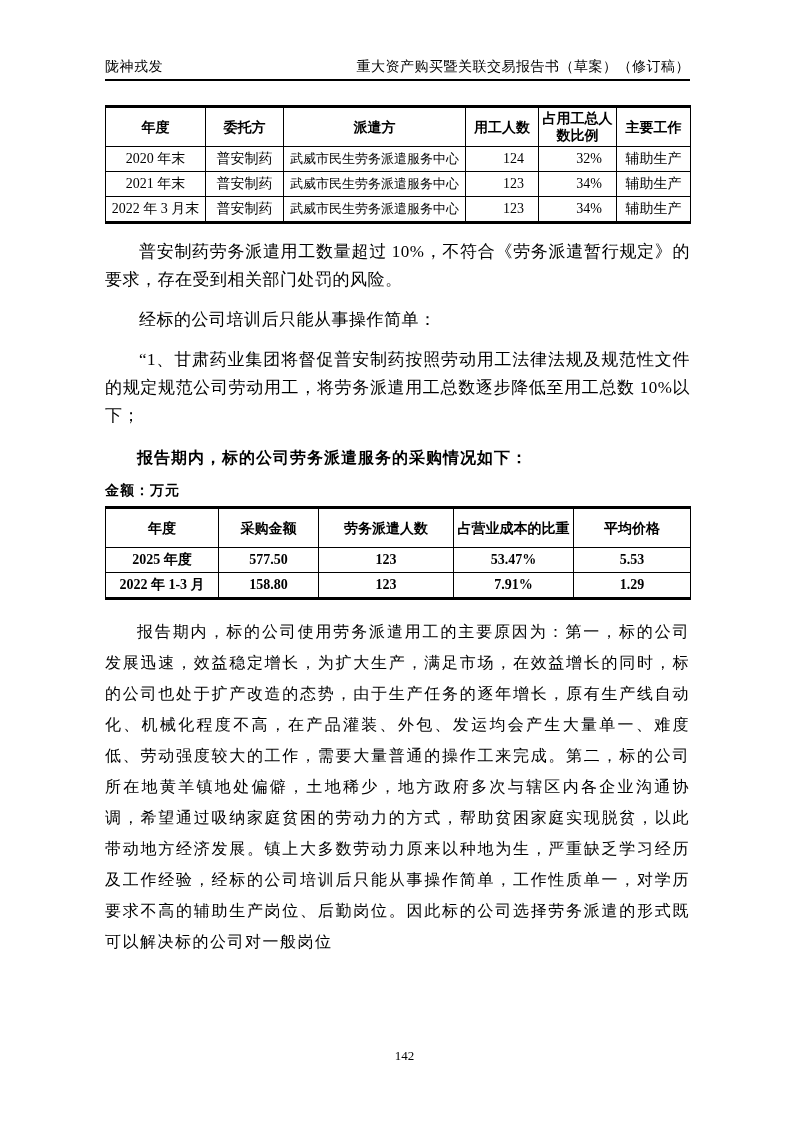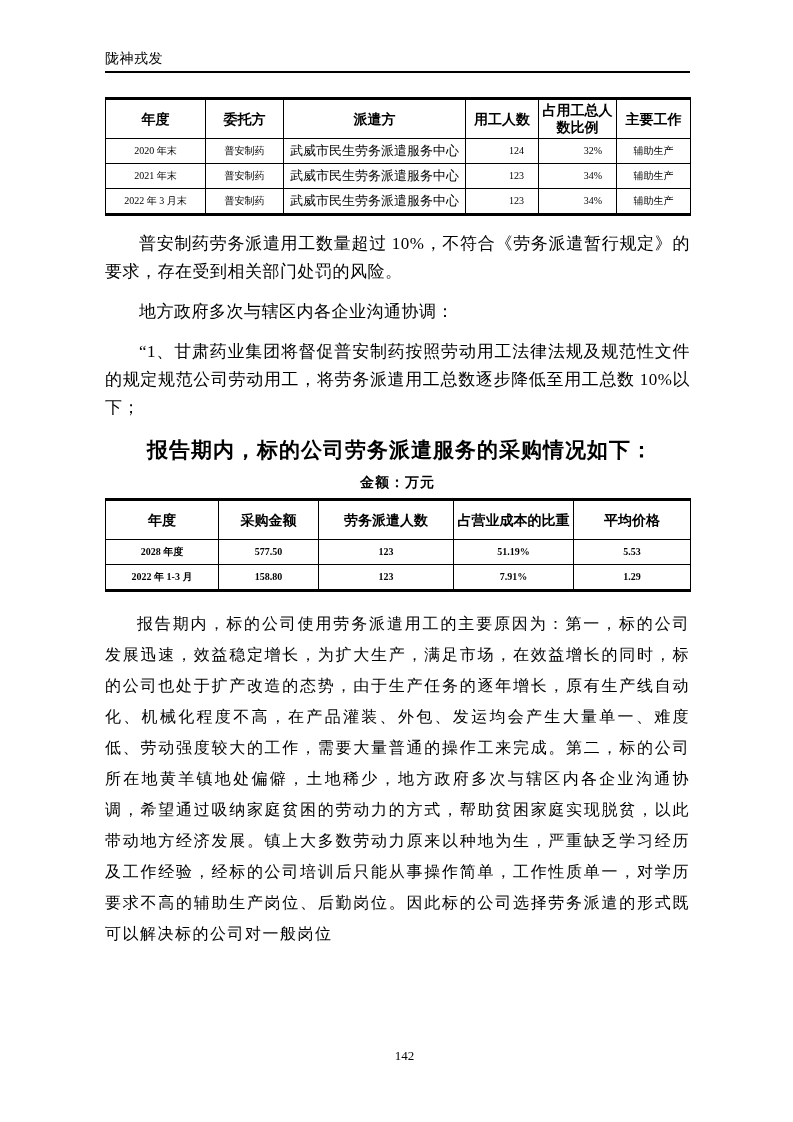--- a/index.html
+++ b/index.html
@@ -1,54 +1,55 @@
 <!DOCTYPE html>
 <html><head>
 <meta charset="utf-8">
 <style>
   html,body{margin:0;padding:0;background:#fff;}
   body{width:793px;height:1122px;font-family:"Liberation Serif","DejaVu Serif",serif;color:#000;}
   .page{position:relative;width:793px;height:1122px;overflow:hidden;background:#fff;}
-  .content{margin:0 103px 0 105px;width:585px;}
+  .content{margin:8px 103px 0 105px;width:585px;}
 
   
   .header{display:flex;justify-content:space-between;align-items:flex-end;
           padding-top:50px;padding-bottom:3px;border-bottom:2px solid #000;
           font-size:14px;letter-spacing:.5px;}
 
   
   .doc-table{width:100%;border-collapse:collapse;table-layout:fixed;
              border-top:3px solid #000;border-bottom:3px solid #000;margin-top:24px;}
   .doc-table th,.doc-table td{border:1px solid #000;overflow:hidden;}
   .doc-table th{font-weight:bold;text-align:center;font-size:14px;line-height:17px;padding:2px 2px;height:34px;vertical-align:middle;}
-  .doc-table td{font-size:10px;height:24px;line-height:24px;padding:0 2px;text-align:center;vertical-align:middle;}
+  .doc-table td{font-size:14px;height:24px;line-height:24px;padding:0 2px;text-align:center;vertical-align:middle;}
   .t1 td.ar{text-align:right;padding-right:14px;}
   .t1 td.sm{font-size:13px;white-space:nowrap;}
   .t2{margin-top:4px;}
   .t2 th,.t2 td{font-weight:bold;}
 
   
   .para{font-size:17px;line-height:28px;letter-spacing:.5px;text-align:justify;
         text-indent:2em;margin:12px 0;}
   .para.first{margin-top:14px;}
-  .caption{font-size:21px;font-weight:bold;letter-spacing:1px;text-indent:2em;margin:14px 0 0 0;line-height:28px;}
-  .unit{font-size:14px;font-weight:bold;text-align:center;margin-top:8px;line-height:22px;letter-spacing:1px;}
+  .caption{font-size:16px;font-weight:bold;letter-spacing:1px;text-indent:2em;margin:14px 0 0 0;line-height:28px;}
+  .unit{font-size:14px;font-weight:bold;text-align:left;margin-top:8px;line-height:22px;letter-spacing:1px;}
   .kaiti{font-size:16px;font-weight:normal;line-height:31px;letter-spacing:1.5px;
          text-align:justify;text-indent:2em;margin-top:16px;}
 
   .footer{position:absolute;bottom:58px;left:8px;width:100%;text-align:center;font-size:13px;}
 </style>
 </head>
 <body>
 
 <div class="page">
   <div class="content">
 
     <div class="header">
       <span>陇神戎发</span>
+      <span>重大资产购买暨关联交易报告书（草案）（修订稿）</span>
     </div>
 
     <table class="doc-table t1">
       <colgroup>
         <col style="width:100px">
           <col style="width:78px">
           <col style="width:182px">
         <col style="width:73px">
           <col style="width:78px">
           <col style="width:74px">
@@ -85,21 +86,21 @@
           <td>普安制药</td>
           <td class="sm">武威市民生劳务派遣服务中心</td>
           <td class="ar">123</td>
           <td class="ar">34%</td>
           <td>辅助生产</td>
         </tr>
       </tbody>
     </table>
 
     <p class="para first">普安制药劳务派遣用工数量超过 10%，不符合《劳务派遣暂行规定》的要求，存在受到相关部门处罚的风险。</p>
-    <p class="para">地方政府多次与辖区内各企业沟通协调：</p>
+    <p class="para">经标的公司培训后只能从事操作简单：</p>
     <p class="para">“1、甘肃药业集团将督促普安制药按照劳动用工法律法规及规范性文件的规定规范公司劳动用工，将劳务派遣用工总数逐步降低至用工总数 10%以下；</p>
 
     <p class="caption">报告期内，标的公司劳务派遣服务的采购情况如下：</p>
     <div class="unit">金额：万元</div>
 
     <table class="doc-table t2">
       <colgroup>
         <col style="width:113px">
           <col style="width:100px">
           <col style="width:135px">
@@ -110,24 +111,24 @@
         <tr>
           <th>年度</th>
           <th>采购金额</th>
           <th>劳务派遣人数</th>
           <th>占营业成本的比重</th>
           <th>平均价格</th>
         </tr>
       </thead>
       <tbody>
         <tr>
-          <td>2028 年度</td>
+          <td>2025 年度</td>
           <td>577.50</td>
           <td>123</td>
-          <td>51.19%</td>
+          <td>53.47%</td>
           <td>5.53</td>
         </tr>
         <tr>
           <td>2022 年 1-3 月</td>
           <td>158.80</td>
           <td>123</td>
           <td>7.91%</td>
           <td>1.29</td>
         </tr>
       </tbody>

